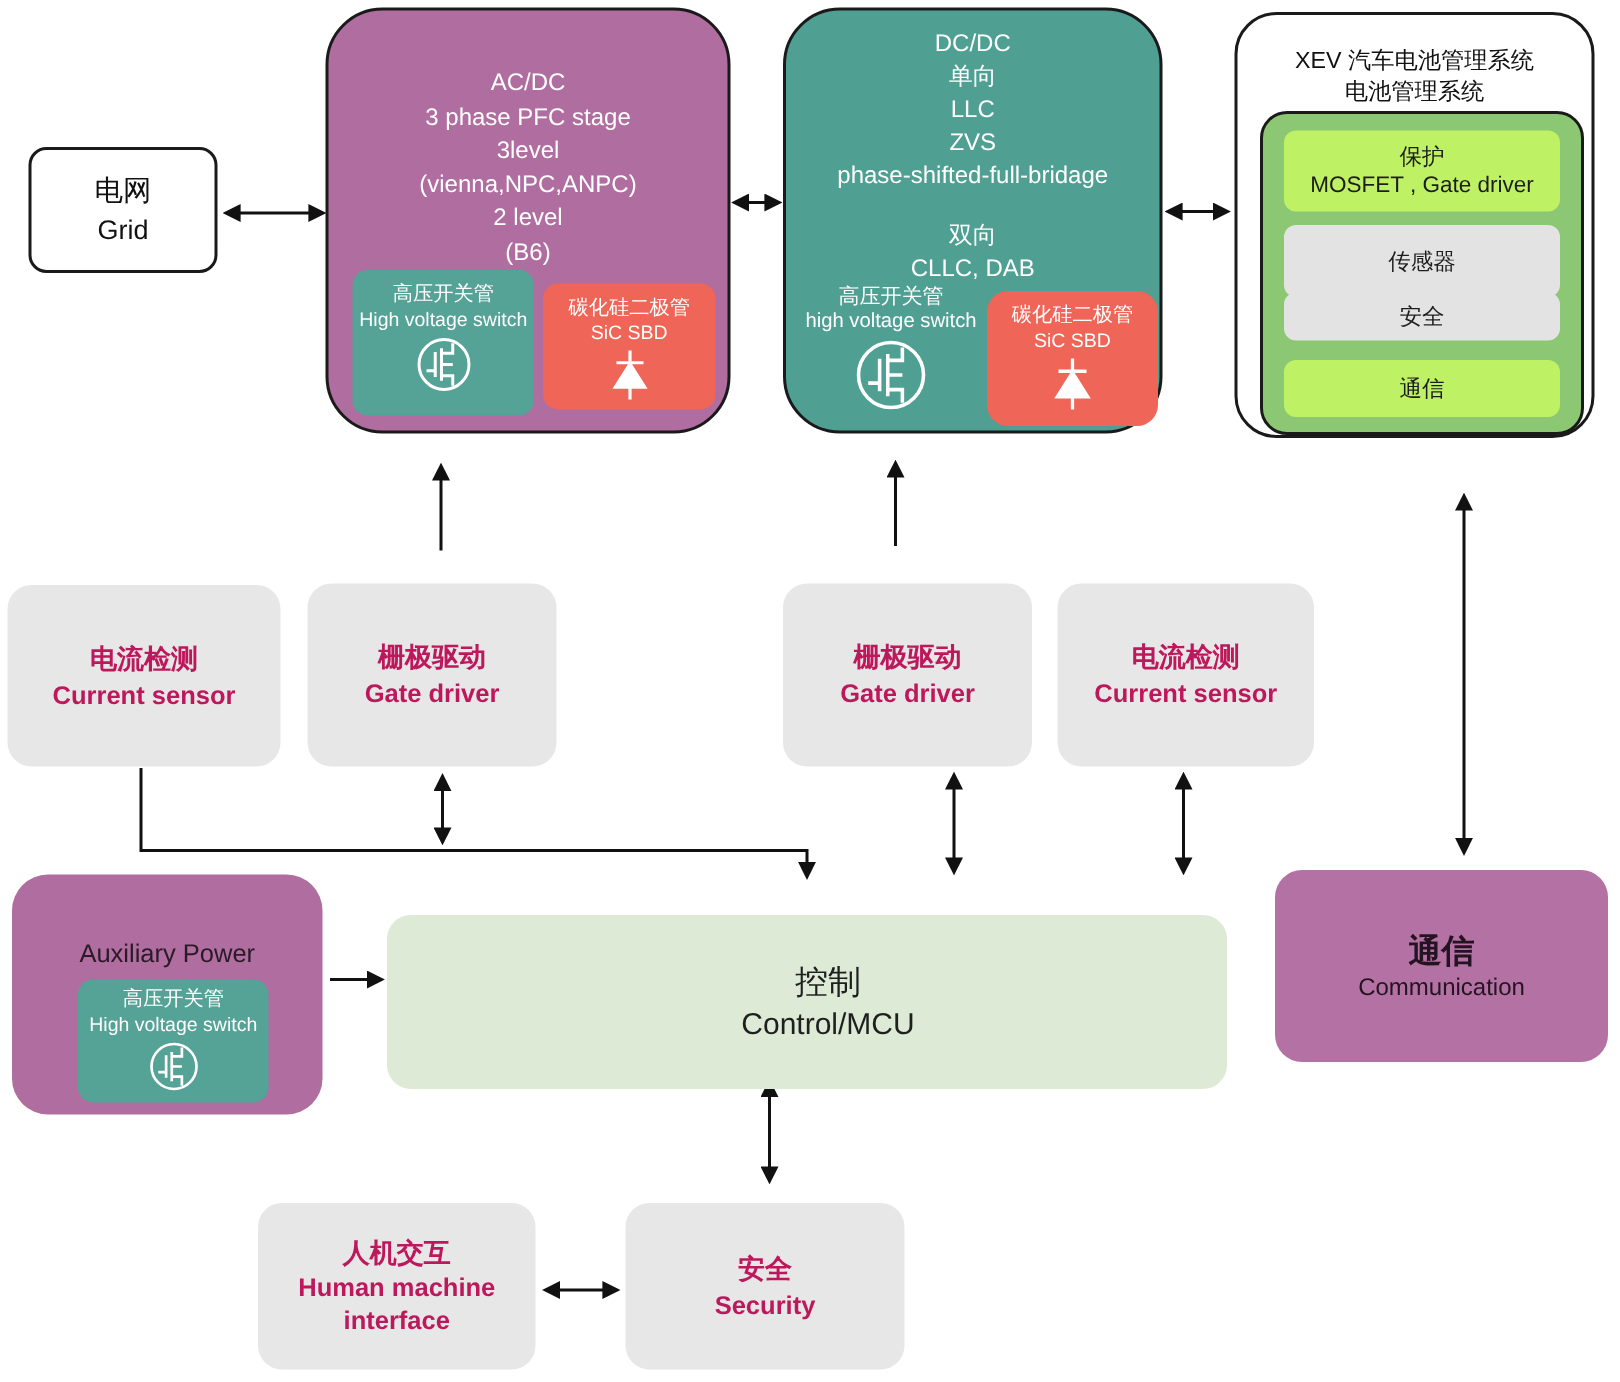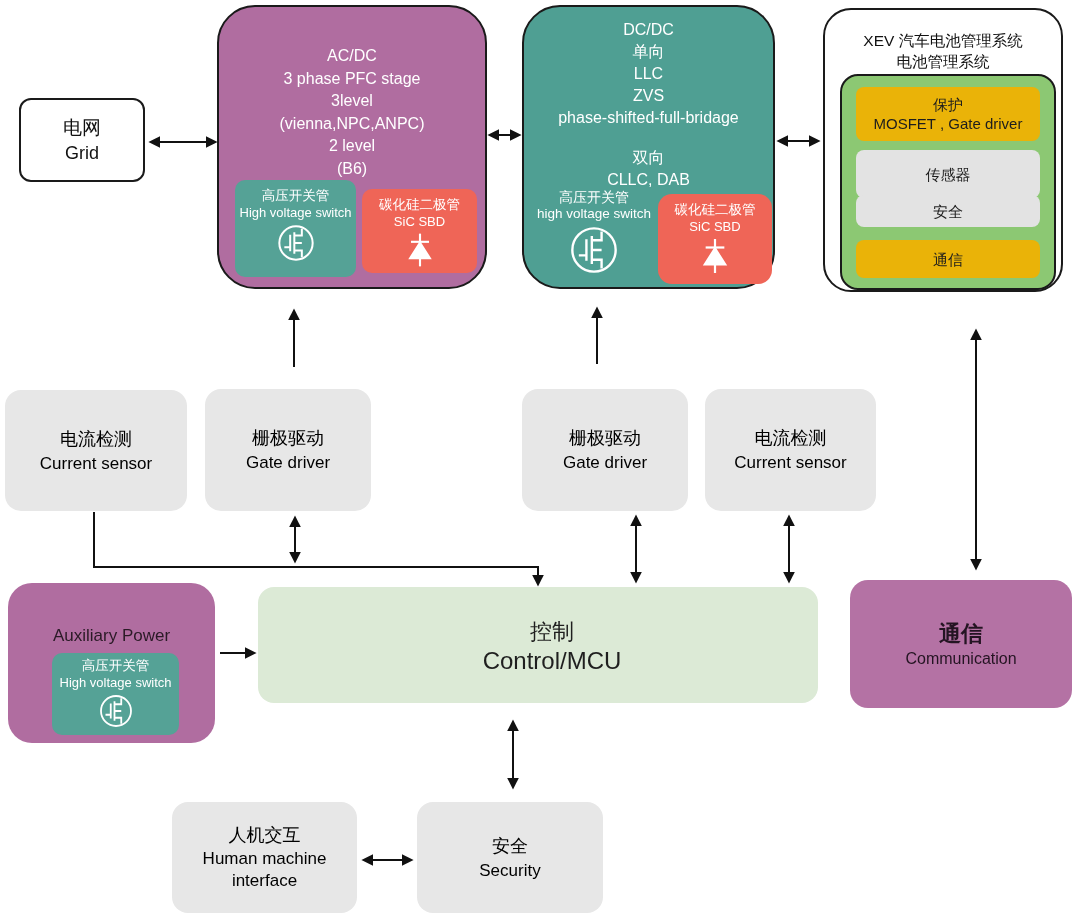--- a/index.html
+++ b/index.html
@@ -29,46 +29,46 @@
   .dcdc-hv .sub-zh{margin-top:0;font-size:14px;}
   .dcdc-hv .sub-en{font-size:13.5px;}
   .dcdc-sbd{left:134px;top:187px;width:114px;height:90px;border-radius:14px;}
 
   .xev-box{left:823px;top:8px;width:240px;height:284px;background:#fff;border:2.5px solid #1a1a1a;border-radius:28px;color:#111;}
   .xev-title{position:absolute;left:0;top:20px;width:100%;text-align:center;font-size:15.5px;line-height:21px;color:#111;}
   .bms-container{position:absolute;left:15px;top:64px;width:212px;height:212px;background:#8cc873;border:2px solid #1a1a1a;border-radius:18px;}
   .bms-row{position:absolute;left:14px;width:184px;border-radius:8px;color:#1d1d1d;display:flex;flex-direction:column;align-items:center;justify-content:center;text-align:center;}
   .bms-row .r1{font-size:15px;line-height:19px;}
   .bms-row .r2{font-size:15px;line-height:19px;}
-  .tone-green{background:#eab308;text-align:center;}
+  .tone-green{background:#bef264;text-align:center;}
   .tone-gray{background:#e3e3e3;}
   .bms-row1{top:11px;height:54px;}
   .bms-row2{top:74px;height:48px;}
   .bms-row3{top:119px;height:32px;}
   .bms-row4{top:164px;height:38px;}
 
   
-  .gray-box{background:#e7e7e7;border-radius:16px;color:#000000;}
+  .gray-box{background:#e7e7e7;border-radius:16px;color:#be185d;font-weight:bold;}
   .gray-box .zh{font-size:18px;line-height:25px;}
   .gray-box .en{font-size:17px;line-height:23px;}
   .cs-left{left:5px;top:390px;width:182px;height:121px;}
   .gd-left{left:205px;top:389px;width:166px;height:122px;}
   .gd-right{left:522px;top:389px;width:166px;height:122px;}
   .cs-right{left:705px;top:389px;width:171px;height:122px;}
 
   
   .aux-box{left:8px;top:583px;width:207px;height:160px;background:#b06da0;border-radius:24px;}
   .aux-zh{position:absolute;top:14px;width:100%;text-align:center;font-size:20px;line-height:26px;color:#1e1420;font-weight:600;}
   .aux-en{position:absolute;top:42px;width:100%;text-align:center;font-size:17px;line-height:22px;color:#2a1a26;}
   .aux-hv{left:44px;top:70px;width:127px;height:82px;background:#55a296;border-radius:10px;}
   .aux-hv .sub-zh{margin-top:4px;}
 
-  .control-box{left:258px;top:587px;width:560px;height:116px;background:#dcead6;border-radius:16px;color:#1f1f1f;padding-left:28px;}
+  .control-box{left:258px;top:610px;width:560px;height:116px;background:#dcead6;border-radius:16px;color:#1f1f1f;padding-left:28px;}
   .control-box .zh{font-size:22px;line-height:30px;}
-  .control-box .en{font-size:24px;line-height:27px;}
+  .control-box .en{font-size:20px;line-height:27px;}
 
   .comm-box{left:850px;top:580px;width:222px;height:128px;background:#b472a4;border-radius:18px;color:#241422;}
   .comm-box .zh{font-size:22px;line-height:29px;font-weight:600;}
   .comm-box .en{font-size:16px;line-height:22px;}
 
   .hmi-box{left:172px;top:802px;width:185px;height:111px;}
   .sec-box{left:417px;top:802px;width:186px;height:111px;}
   .hmi-box .en{line-height:22px;}
 
   .arrows{position:absolute;left:0;top:0;width:1080px;height:921px;pointer-events:none;}

